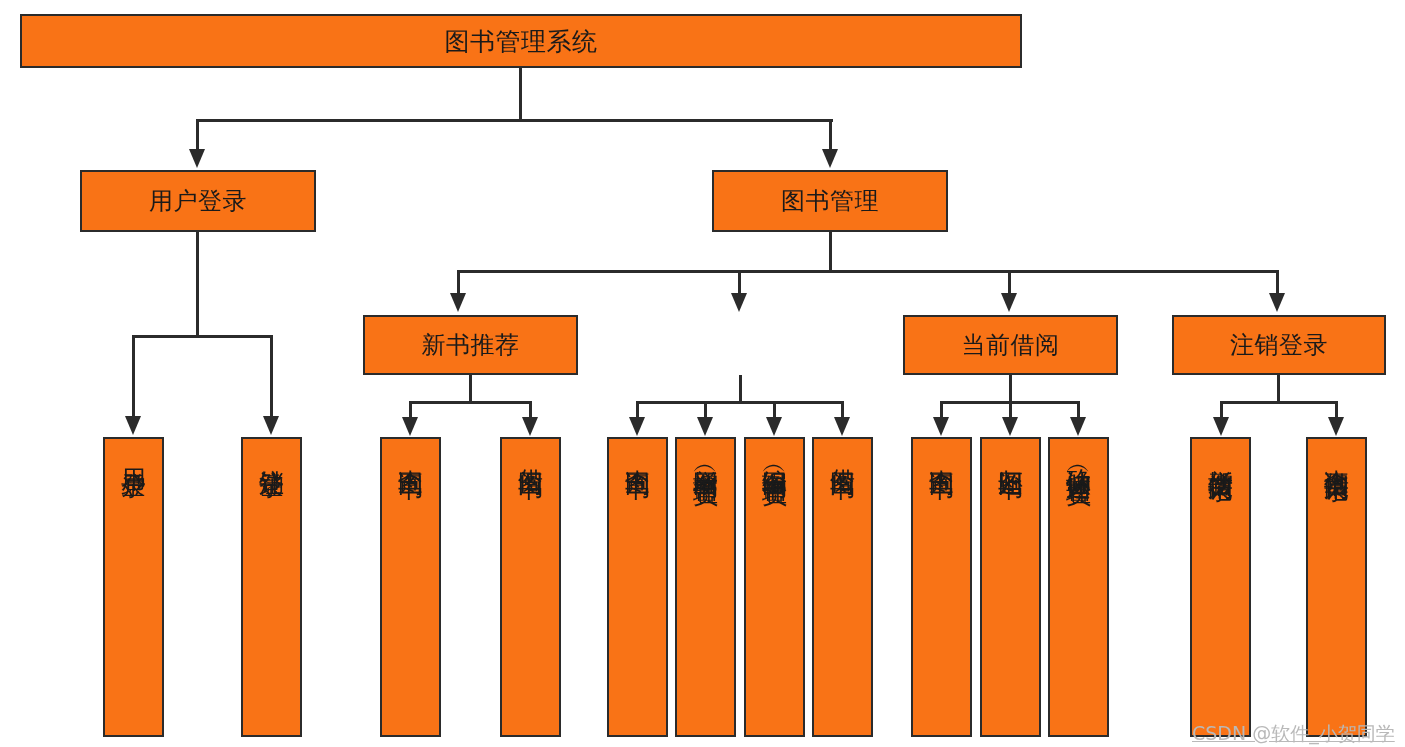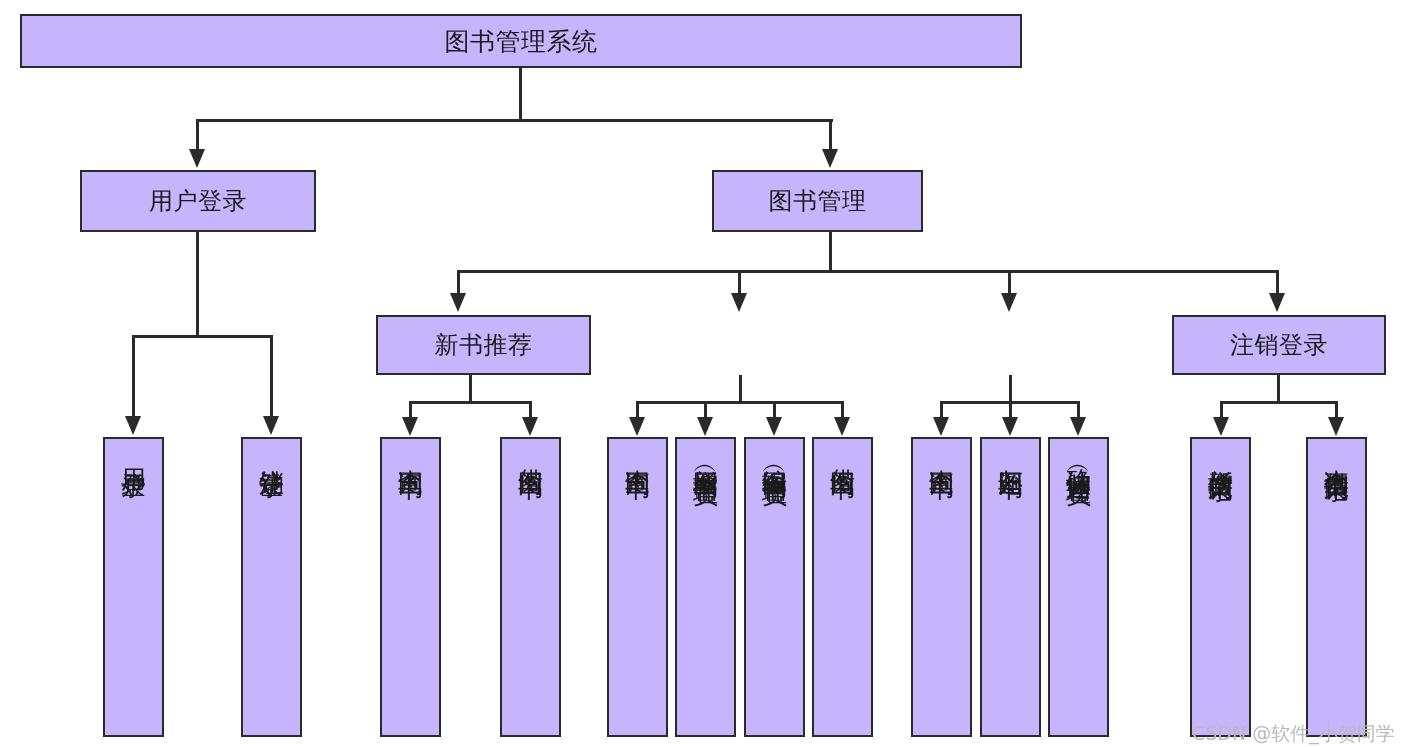--- a/index.html
+++ b/index.html
@@ -15,21 +15,21 @@
     position: relative;
     width: 1405px;
     height: 747px;
     background: #ffffff;
     overflow: hidden;
   }
   
   .node {
     position: absolute;
     box-sizing: border-box;
-    background: #c4b5fd;
+    background: #f97316;
     border: 2.5px solid #2b2b2b;
     display: flex;
     align-items: center;
     justify-content: center;
     color: #1a1a1a;
   }
   .node .label {
     display: block;
     white-space: nowrap;
     letter-spacing: 0.5px;
@@ -90,21 +90,21 @@
   <div class="ln-h" style="left:197px; top:119px; width:636px; height:3px;"></div>
   <div class="ln-v" style="left:196px; top:119px; width:3px; height:32px;"></div>
   <div class="arrow" style="left:189px; top:149px;"></div>
   <div class="ln-v" style="left:829px; top:119px; width:3px; height:32px;"></div>
   <div class="arrow" style="left:822px; top:149px;"></div>
 
   <div class="node branch" style="left:80px; top:170px; width:236px; height:62px;">
     <span class="label">用户登录</span>
   </div>
 
-  <div class="node branch" style="left:712px; top:170px; width:211px; height:62px;font-family:Liberation Mono, monospace;">
+  <div class="node branch" style="left:712px; top:170px; width:236px; height:62px;font-family:Liberation Mono, monospace;">
     <span class="label">图书管理</span>
   </div>
 
   <div class="ln-v" style="left:196px; top:232px; width:3px; height:105px;"></div>
   <div class="ln-h" style="left:133px; top:335px; width:140px; height:3px;"></div>
   <div class="ln-v" style="left:132px; top:335px; width:3px; height:82px;"></div>
   <div class="arrow" style="left:125px; top:416px;"></div>
   <div class="ln-v" style="left:270px; top:335px; width:3px; height:82px;"></div>
   <div class="arrow" style="left:263px; top:416px;"></div>
 
@@ -116,22 +116,25 @@
 
   <div class="ln-v" style="left:738px; top:270px; width:3px; height:24px;"></div>
   <div class="arrow" style="left:731px; top:293px;"></div>
 
   <div class="ln-v" style="left:1008px; top:270px; width:3px; height:24px;"></div>
   <div class="arrow" style="left:1001px; top:293px;"></div>
 
   <div class="ln-v" style="left:1276px; top:270px; width:3px; height:24px;"></div>
   <div class="arrow" style="left:1269px; top:293px;"></div>
 
-  <div class="node branch" style="left:363px; top:315px; width:215px; height:60px;margin-left:13px;">
+  <div class="node branch" style="left:363px; top:315px; width:215px; height:60px;">
     <span class="label">新书推荐</span>
+  </div>
+  <div class="node branch" style="left:903px; top:315px; width:215px; height:60px;">
+    <span class="label">当前借阅</span>
   </div>
   <div class="node branch" style="left:1172px; top:315px; width:214px; height:60px;">
     <span class="label">注销登录</span>
   </div>
 
   <div class="ln-v" style="left:469px; top:375px; width:3px; height:28px;"></div>
   <div class="ln-h" style="left:410px; top:401px; width:122px; height:3px;"></div>
   <div class="ln-v" style="left:409px; top:401px; width:3px; height:18px;"></div>
   <div class="arrow" style="left:402px; top:417px;"></div>
   <div class="ln-v" style="left:529px; top:401px; width:3px; height:18px;"></div>
@@ -201,15 +204,15 @@
     <span class="label">确认归还（管理员）</span>
   </div>
 
   <div class="node leaf" style="left:1190px; top:437px; width:61px; height:300px;">
     <span class="label">新增借阅记录</span>
   </div>
   <div class="node leaf" style="left:1306px; top:437px; width:61px; height:300px;">
     <span class="label">查询借阅记录</span>
   </div>
 
-  <div class="watermark" style="left:1192px; top:721px;">CSDN @软件_小贺同学</div>
+  <div class="watermark" style="left:1192px; top:721px;text-decoration:underline;">CSDN @软件_小贺同学</div>
 
 </div>
 
 </body></html>

